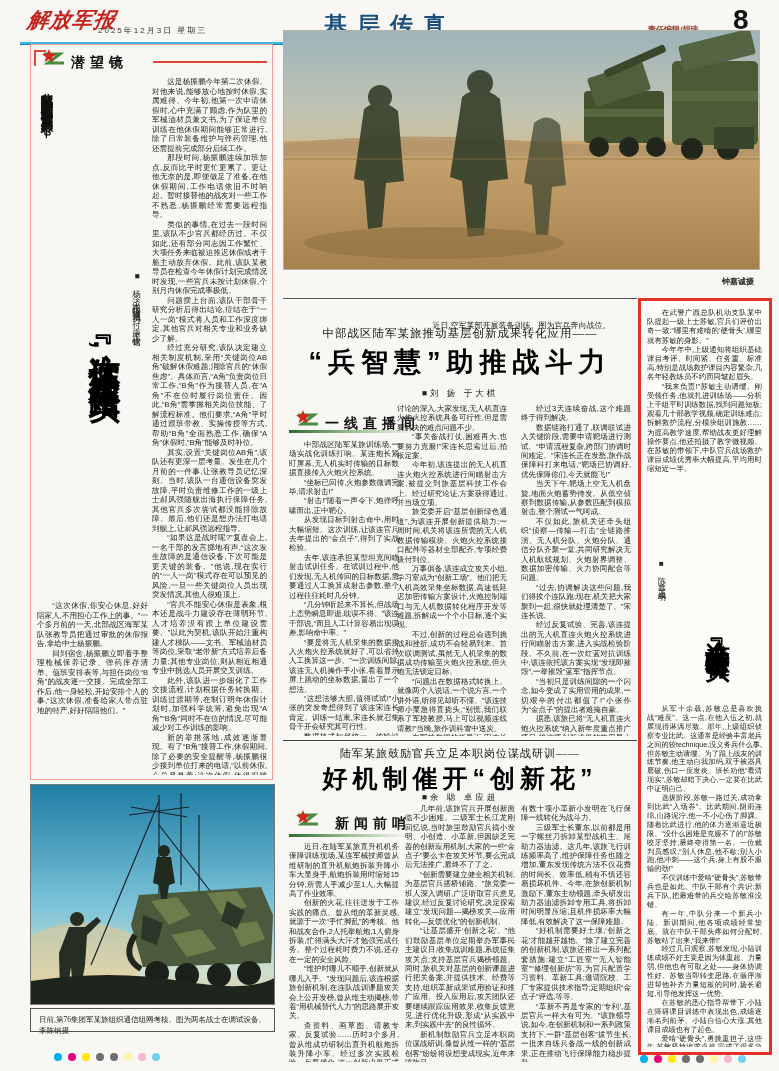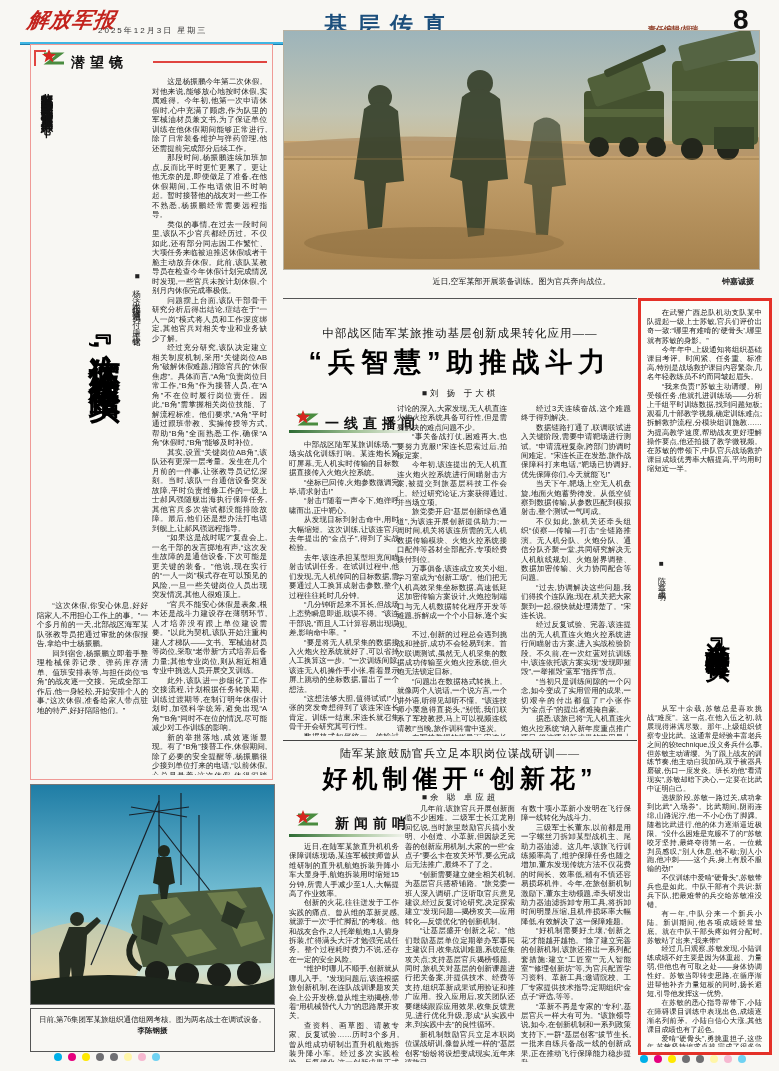--- a/index.html
+++ b/index.html
@@ -37,21 +37,21 @@
   .lb-kicker{position:absolute;left:7px;top:38px;height:400px;font-size:12px;font-weight:bold;letter-spacing:1px;color:#111;}
   .lb-headline{position:absolute;left:30px;top:92px;height:420px;width:66px;font-size:32px;font-weight:900;
                letter-spacing:3px;color:#000;text-align:center;}
   .lb-byline{position:absolute;left:100px;top:226px;height:150px;font-size:8.5px;color:#222;letter-spacing:2px;}
   .lb-main{left:121px;top:32px;width:115px;height:698px;font-size:7.6px;line-height:9.5px;}
   .lb-side{left:6px;top:556px;width:111px;height:174px;font-size:7.6px;line-height:9.5px;}
 
   
   .photo-top{position:absolute;left:283px;top:30px;width:477px;height:240px;overflow:hidden;border:1px solid #b9b2a2;}
   .cap-row{position:absolute;left:283px;top:276px;width:477px;font-size:8px;font-family:"Liberation Serif",serif;color:#222;}
-  .cap-center{display:block;text-align:center;}
+  .cap-center{display:block;text-align:center;margin-top:44px;}
   .cap-credit{position:absolute;right:6px;top:0;font-weight:bold;}
   .mid-rule{position:absolute;left:283px;top:298px;width:354px;height:1px;background:#555;}
 
   
   .article{position:absolute;}
   .a-kicker{position:absolute;left:0;right:0;text-align:center;font-size:11.5px;color:#111;letter-spacing:1px;}
   .a-headline{position:absolute;left:0;right:0;text-align:center;font-weight:900;color:#000;}
   .a-byline{position:absolute;left:0;right:0;text-align:center;font-size:8.5px;color:#222;letter-spacing:3px;}
   .tcol{font-size:7.5px;line-height:9.4px;}
   .sep-rule{position:absolute;left:283px;top:740px;width:354px;height:1px;background:#444;}
@@ -59,23 +59,23 @@
   
   .right-box{position:absolute;left:638px;top:298px;width:134px;height:757px;border:3px solid #e43128;background:#fdfcf8;}
   .rb-top{left:6px;top:7px;width:115px;height:172px;font-size:7.4px;line-height:9.2px;}
   .rb-headline{position:absolute;left:52px;top:184px;height:290px;width:42px;font-size:25px;font-weight:900;
                letter-spacing:2px;color:#000;text-align:center;}
   .rb-byline{position:absolute;left:14px;top:258px;height:110px;font-size:8px;color:#222;letter-spacing:2px;}
   .rb-bottom{left:6px;top:404px;width:115px;height:342px;font-size:7.2px;line-height:8.9px;}
 
   
   .photo-bl{position:absolute;left:30px;top:784px;width:245px;height:221px;overflow:hidden;border:1px solid #777;}
-  .cap-box{position:absolute;left:30px;top:1008px;width:245px;height:44px;border:1px solid #555;
+  .cap-box{position:absolute;left:30px;top:1008px;width:245px;height:24px;border:1px solid #555;
            font-size:7.5px;font-family:"Liberation Serif",serif;padding:5px 8px 0 8px;color:#222;line-height:11px;}
-  .cap-box .credit{display:block;text-align:center;font-weight:bold;}
+  .cap-box .credit{display:block;text-align:left;font-weight:normal;}
 
   
   .dots{position:absolute;display:flex;gap:6px;}
   .dot{width:8px;height:8px;border-radius:50%;display:inline-block;}
 </style>
 </head>
 <body>
 
 <div id="page" data-name="newspaper-page">
 

